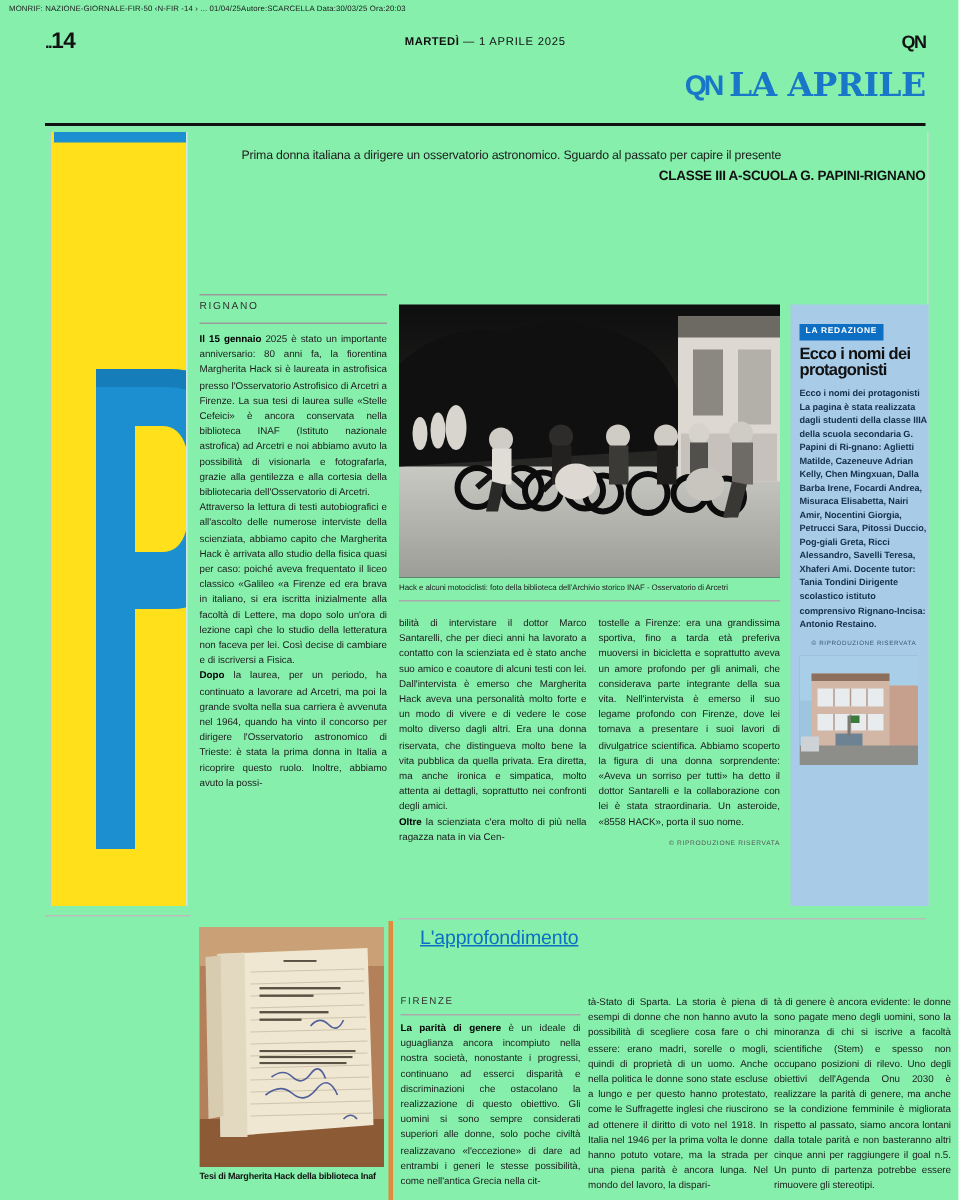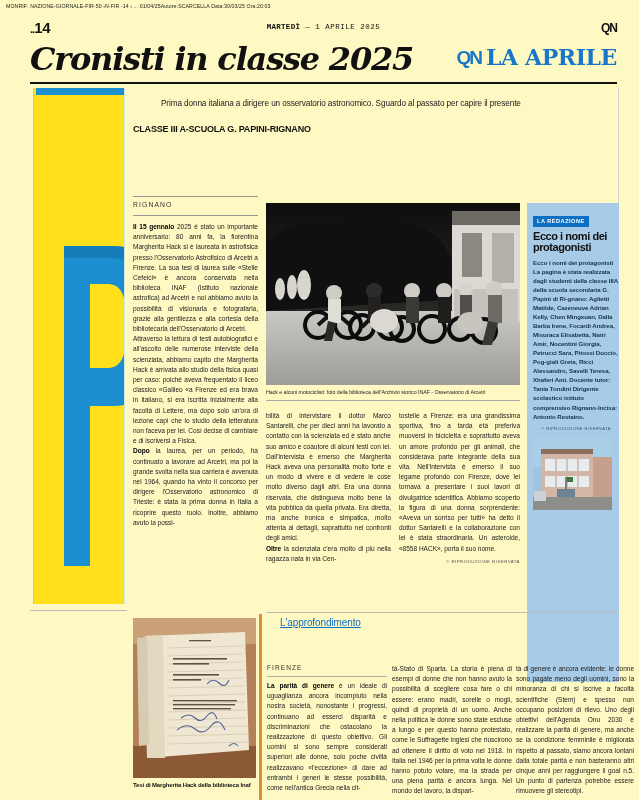--- a/index.html
+++ b/index.html
@@ -6,21 +6,21 @@
   html, body {
     margin: 0; padding: 0;
     background: #ffffff;
     width: 639px; height: 800px;
     overflow: hidden;
   }
   body {
     font-family: "Liberation Sans", sans-serif;
     color: #1a1a1a;
   }
-  .page { position: relative; width: 639px; height: 800px; background: #fef9c3; }
+  .page { position: relative; width: 639px; height: 800px; background: #86efac; }
 
   
   .slug {
     position: absolute; top: 3px; left: 6px;
     font-size: 5.2px; letter-spacing: 0.1px;
     color: #1a1a1a; white-space: nowrap;
     font-family: "Liberation Sans", sans-serif;
   }
 
   
@@ -29,21 +29,21 @@
     height: 22px;
   }
   .folio {
     position: absolute; left: 0; top: 0;
     font-size: 15px; font-weight: bold; color: #111;
     letter-spacing: -0.3px;
   }
   .folio .dots { font-size: 11px; letter-spacing: -1px; }
   .dateline {
     position: absolute; left: 50%; top: 4px; transform: translateX(-50%);
-    font-size: 7.5px; letter-spacing: 0.5px; white-space: nowrap; color: #111; font-family: Liberation Mono, monospace;
+    font-size: 7.5px; letter-spacing: 0.5px; white-space: nowrap; color: #111;
   }
   .dateline b { font-weight: bold; letter-spacing: 0.3px; }
   .qn-small {
     position: absolute; right: 0; top: 2px;
     font-size: 12px; font-weight: bold; color: #111; letter-spacing: -1px;
   }
 
   
   .masthead {
     position: absolute; top: 44px; left: 30px; right: 22px; height: 34px;
@@ -103,21 +103,21 @@
     font-size: 25px; font-weight: bold; color: #111;
     letter-spacing: -0.9px; line-height: 1.06; margin: 3px 0 0 0;
   }
   .subhead {
     font-size: 8.2px; color: #1a1a1a; margin-top: 7px; line-height: 1.25;
     letter-spacing: -0.1px;
     padding-left: 28px;
   }
   .classline {
     font-size: 9px; font-weight: bold; color: #111;
-    text-align: left; margin-top: 15px; letter-spacing: -0.2px;
+    text-align: right; margin-top: 3px; letter-spacing: -0.2px;
   }
 
   
   .rule-art {
     position: absolute; left: 133px; top: 196px; width: 125px; height: 1px; background: #999;
   }
   .place {
     position: absolute; left: 133px; top: 201px;
     font-size: 6.8px; letter-spacing: 1.1px; color: #333;
   }
@@ -149,21 +149,21 @@
   .photo-cap {
     position: absolute; left: 266px; top: 389px; width: 254px;
     font-size: 5.3px; color: #222; letter-spacing: -0.05px;
   }
   .rule-cap {
     position: absolute; left: 266px; top: 400px; width: 254px; height: 1px; background: #aaa;
   }
 
   
   .sidebar {
-    position: absolute; left: 527px; top: 203px; width: 92px; height: 479px;
+    position: absolute; left: 527px; top: 203px; width: 92px; height: 401px;
     background: #a8cbe8; padding: 6px 0 0 6px;
   }
   .sb-tag {
     display: inline-block; background: #0d6fc4; color: #fff;
     font-size: 5.6px; font-weight: bold; letter-spacing: 0.5px;
     padding: 2.5px 4px 2.5px 4px; margin-bottom: 4px;
   }
   .sb-title {
     font-size: 11px; font-weight: bold; color: #111;
     line-height: 1.08; letter-spacing: -0.45px; margin-bottom: 4px;
@@ -182,21 +182,21 @@
 
   
   .rule-bot {
     position: absolute; left: 266px; top: 612px; right: 22px; height: 1px; background: #bbb;
   }
   .orange-bar {
     position: absolute; left: 259px; top: 614px; width: 3px; height: 186px; background: #e08a3c;
   }
   .approf {
     position: absolute; left: 280px; top: 617px;
-    font-size: 10px; color: #0d6fc4; text-decoration: underline;
+    font-size: 13px; color: #0d6fc4; text-decoration: underline;
     letter-spacing: -0.1px;
   }
   .bot-head {
     position: absolute; left: 266px; top: 629px; right: 20px;
     font-size: 14.2px; font-weight: bold; color: #111;
     letter-spacing: -0.55px;
   }
 
   .photo-thesis {
     position: absolute; left: 133px; top: 618px; width: 123px; height: 160px;
@@ -232,21 +232,20 @@
     <div class="folio"><span class="dots">..</span><span>14</span></div>
     <div class="dateline">
       <b>MARTEDÌ</b>
       <span>—</span>
       <span>1 APRILE 2025</span>
     </div>
     <div class="qn-small">QN</div>
   </div>
 
   <div class="masthead">
-    <div class="cronisti">Cronisti in classe 2025</div>
     <div class="brand">
       <span class="qn-badge">QN</span>
       <span class="lanazione">LA APRILE</span>
     </div>
   </div>
   <div class="rule-top"></div>
 
   <div class="adstrip">
     <div class="topband"></div>
     <svg class="pletter" viewBox="0 0 110 330">

